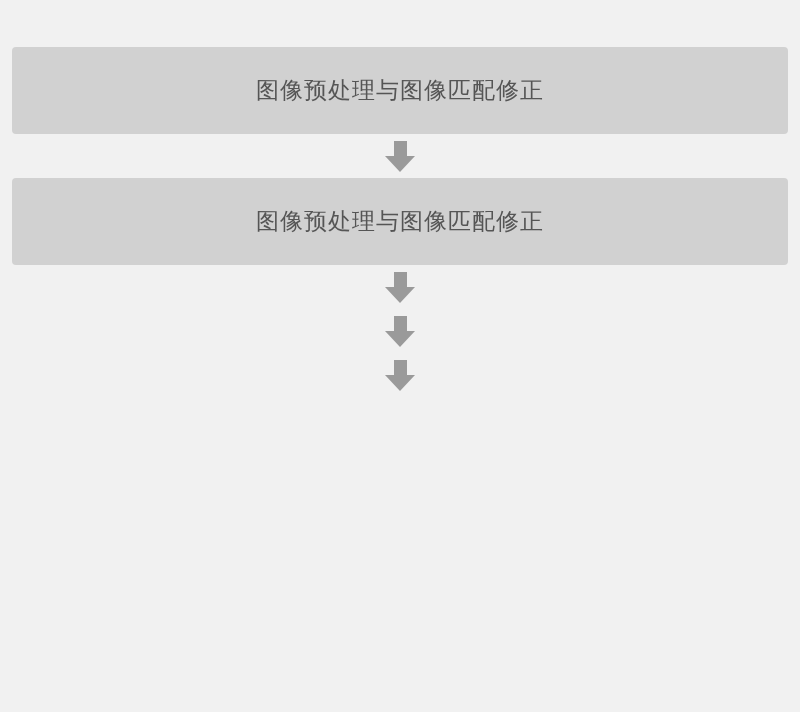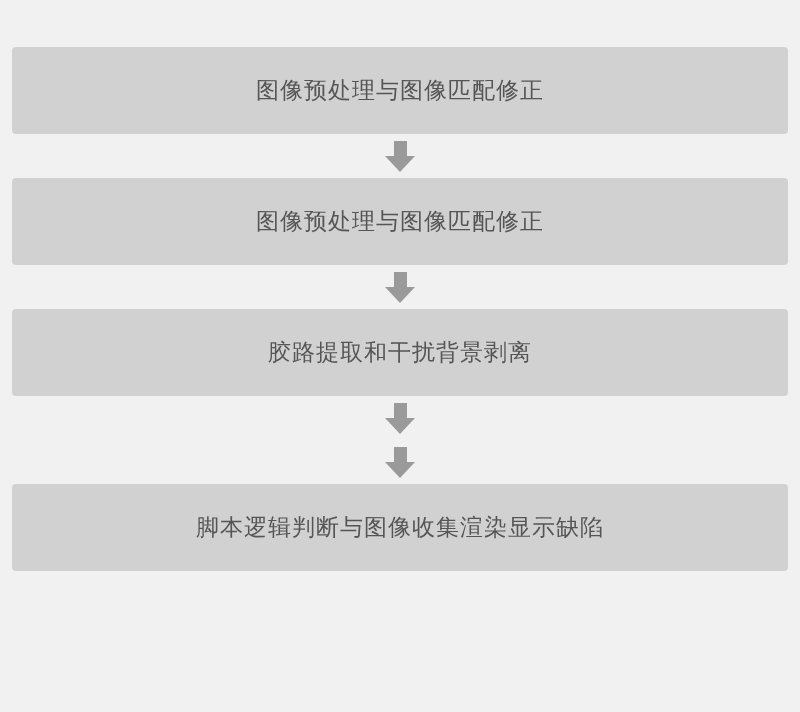--- a/index.html
+++ b/index.html
@@ -66,32 +66,26 @@
 
   <div class="flow-step">
     <span>图像预处理与图像匹配修正</span>
   </div>
 
   <div class="flow-arrow">
     <div class="shaft"></div>
     <div class="head"></div>
   </div>
 
-  <div class="flow-step">
-    <span>胶路提取和干扰背景剥离</span>
-  </div>
 
   <div class="flow-arrow">
     <div class="shaft"></div>
     <div class="head"></div>
   </div>
 
 
   <div class="flow-arrow">
     <div class="shaft"></div>
     <div class="head"></div>
   </div>
 
-  <div class="flow-step">
-    <span>脚本逻辑判断与图像收集渲染显示缺陷</span>
-  </div>
 
 </div>
 
 </body></html>

